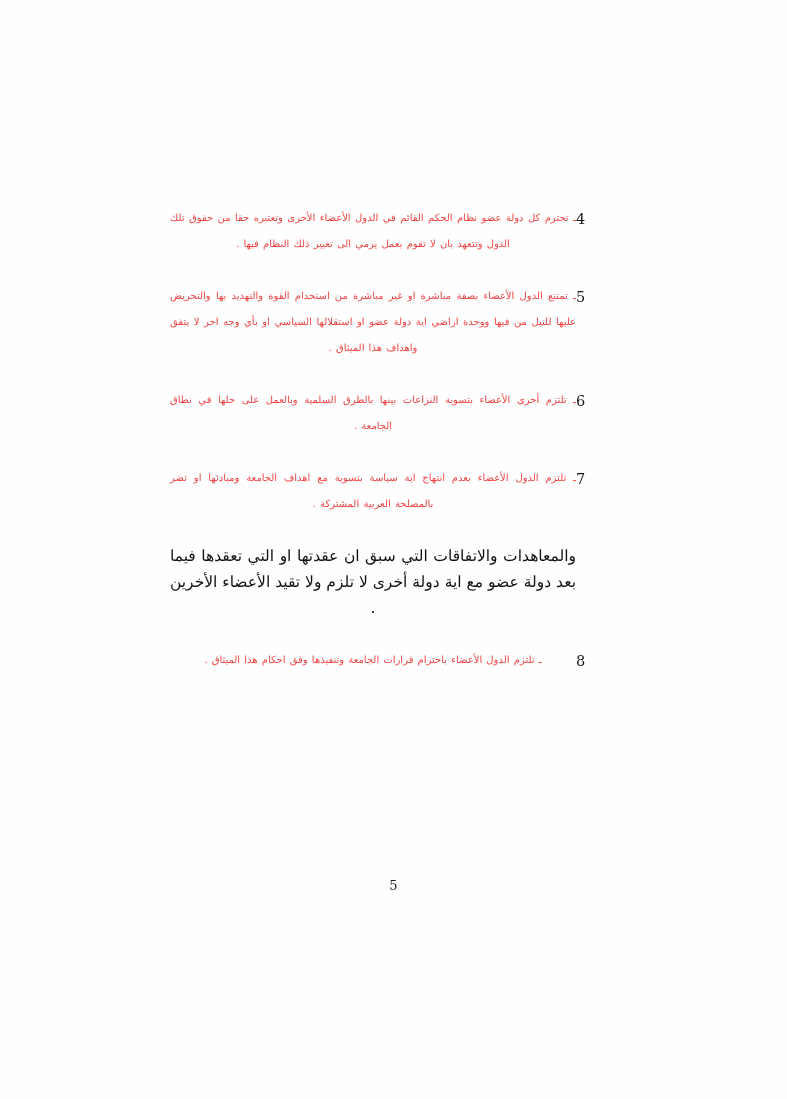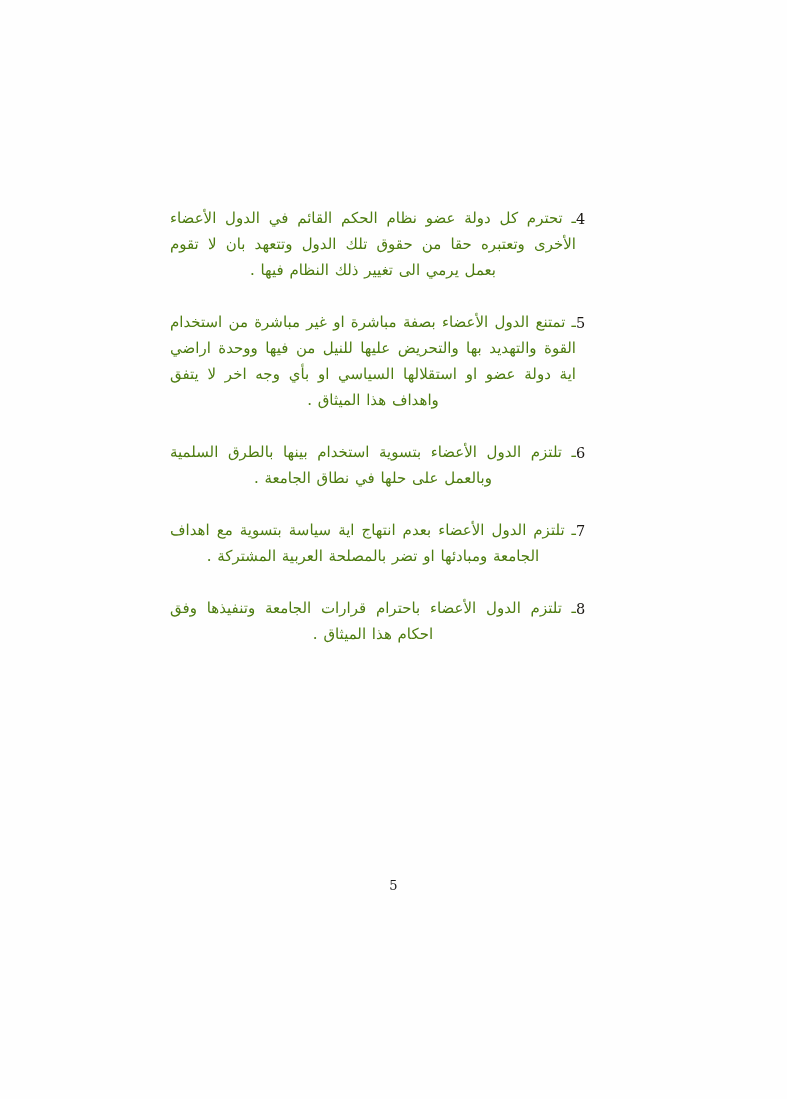--- a/index.html
+++ b/index.html
@@ -40,23 +40,23 @@
     font-size: 14.5px;
     line-height: 26px;
     color: #1a1713;
     padding-top: 1px;
     font-family: "DejaVu Serif", "Liberation Serif", serif;
   }
   .clause-body {
     flex: 1 1 auto;
     text-align: justify;
     text-align-last: center;
-    font-size: 15px;
+    font-size: 10px;
     line-height: 26px;
-    color: #4d7c0f;
+    color: #ef4444;
     letter-spacing: 0px;
     word-spacing: 1px;
   }
   .para-plain {
     margin-bottom: 26px;
     text-align: justify;
     text-align-last: center;
     font-size: 15.5px;
     line-height: 26px;
     direction: rtl;
@@ -85,28 +85,29 @@
       <div class="clause-body">ـ تحترم كل دولة عضو نظام الحكم القائم في الدول الأعضاء الأخرى وتعتبره حقا من حقوق تلك الدول وتتعهد بان لا تقوم بعمل يرمي الى تغيير ذلك النظام فيها .</div>
     </div>
 
     <div class="clause">
       <div class="clause-num">5</div>
       <div class="clause-body">ـ تمتنع الدول الأعضاء بصفة مباشرة او غير مباشرة من استخدام القوة والتهديد بها والتحريض عليها للنيل من فيها ووحدة اراضي اية دولة عضو او استقلالها السياسي او بأي وجه اخر لا يتفق واهداف هذا الميثاق .</div>
     </div>
 
     <div class="clause">
       <div class="clause-num">6</div>
-      <div class="clause-body">ـ تلتزم الدول الأعضاء بتسوية استخدام بينها بالطرق السلمية وبالعمل على حلها في نطاق الجامعة .</div>
+      <div class="clause-body">ـ تلتزم أخرى الأعضاء بتسوية النزاعات بينها بالطرق السلمية وبالعمل على حلها في نطاق الجامعة .</div>
     </div>
 
     <div class="clause">
       <div class="clause-num">7</div>
       <div class="clause-body">ـ تلتزم الدول الأعضاء بعدم انتهاج اية سياسة بتسوية مع اهداف الجامعة ومبادئها او تضر بالمصلحة العربية المشتركة .</div>
     </div>
 
+    <div class="para-plain">والمعاهدات والاتفاقات التي سبق ان عقدتها او التي تعقدها فيما بعد دولة عضو مع اية دولة أخرى لا تلزم ولا تقيد الأعضاء الأخرين .</div>
 
     <div class="clause">
       <div class="clause-num">8</div>
       <div class="clause-body">ـ تلتزم الدول الأعضاء باحترام قرارات الجامعة وتنفيذها وفق احكام هذا الميثاق .</div>
     </div>
 
   </div>
 
   <div class="page-number">5</div>
 </div>

